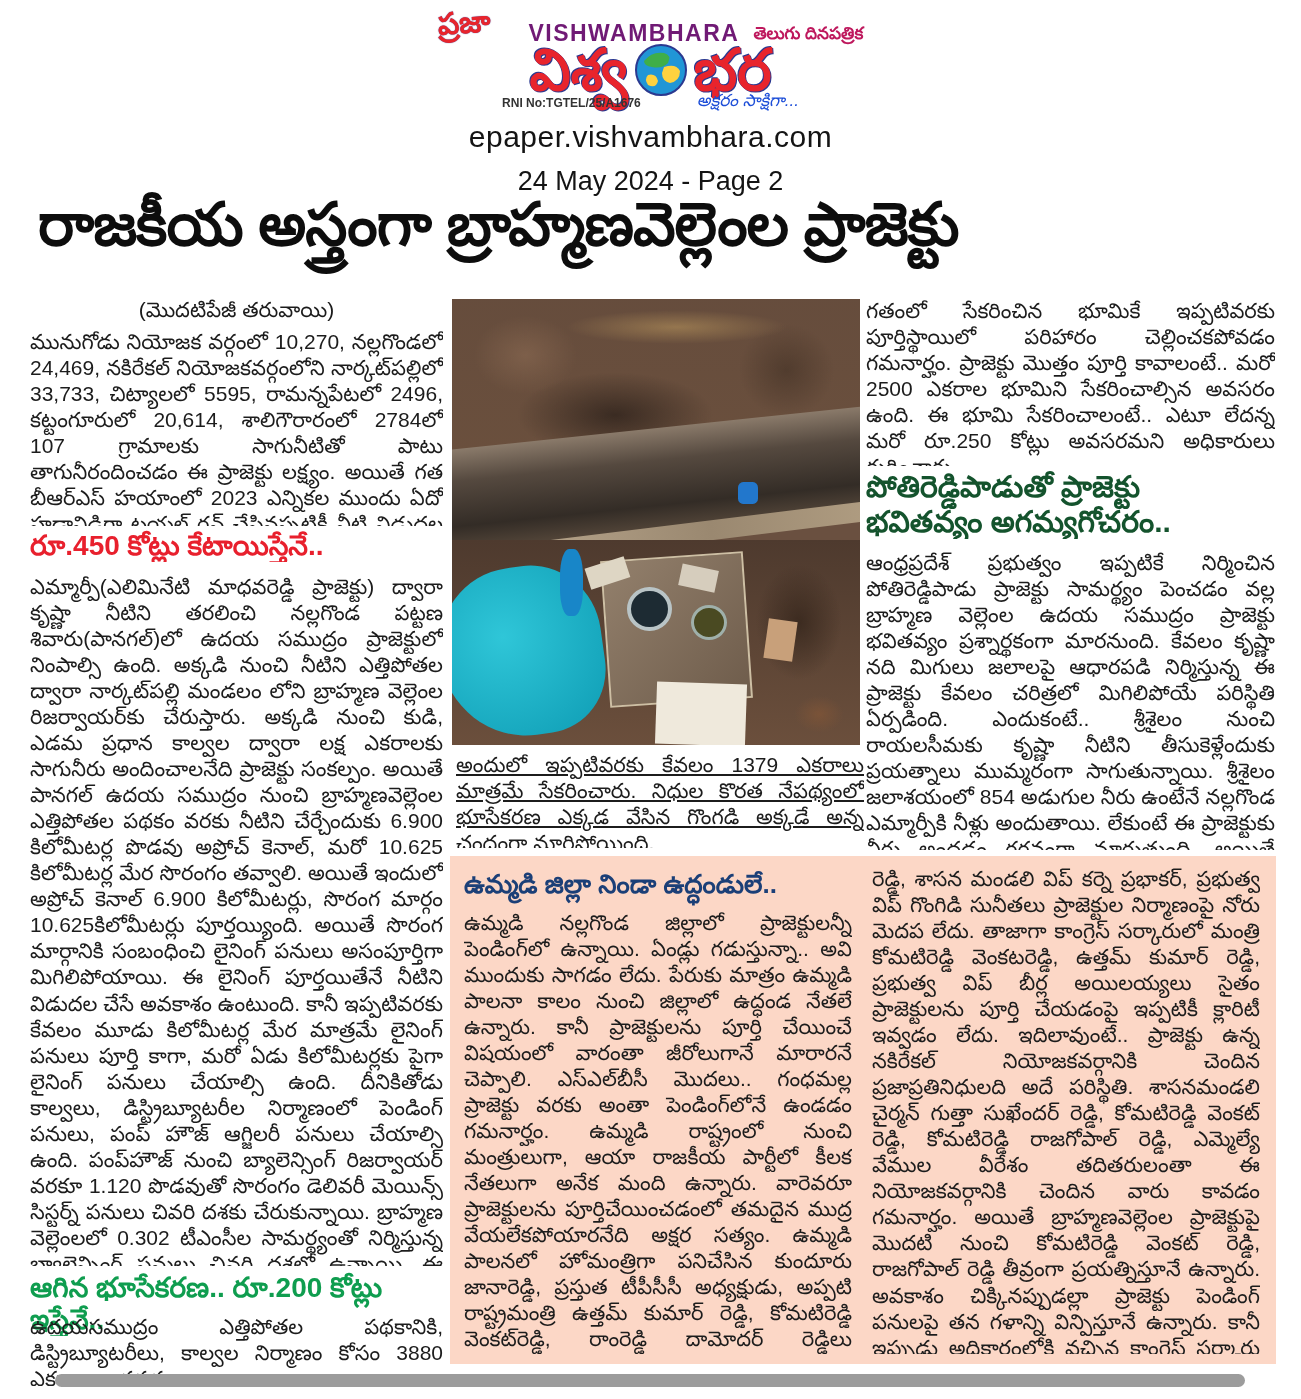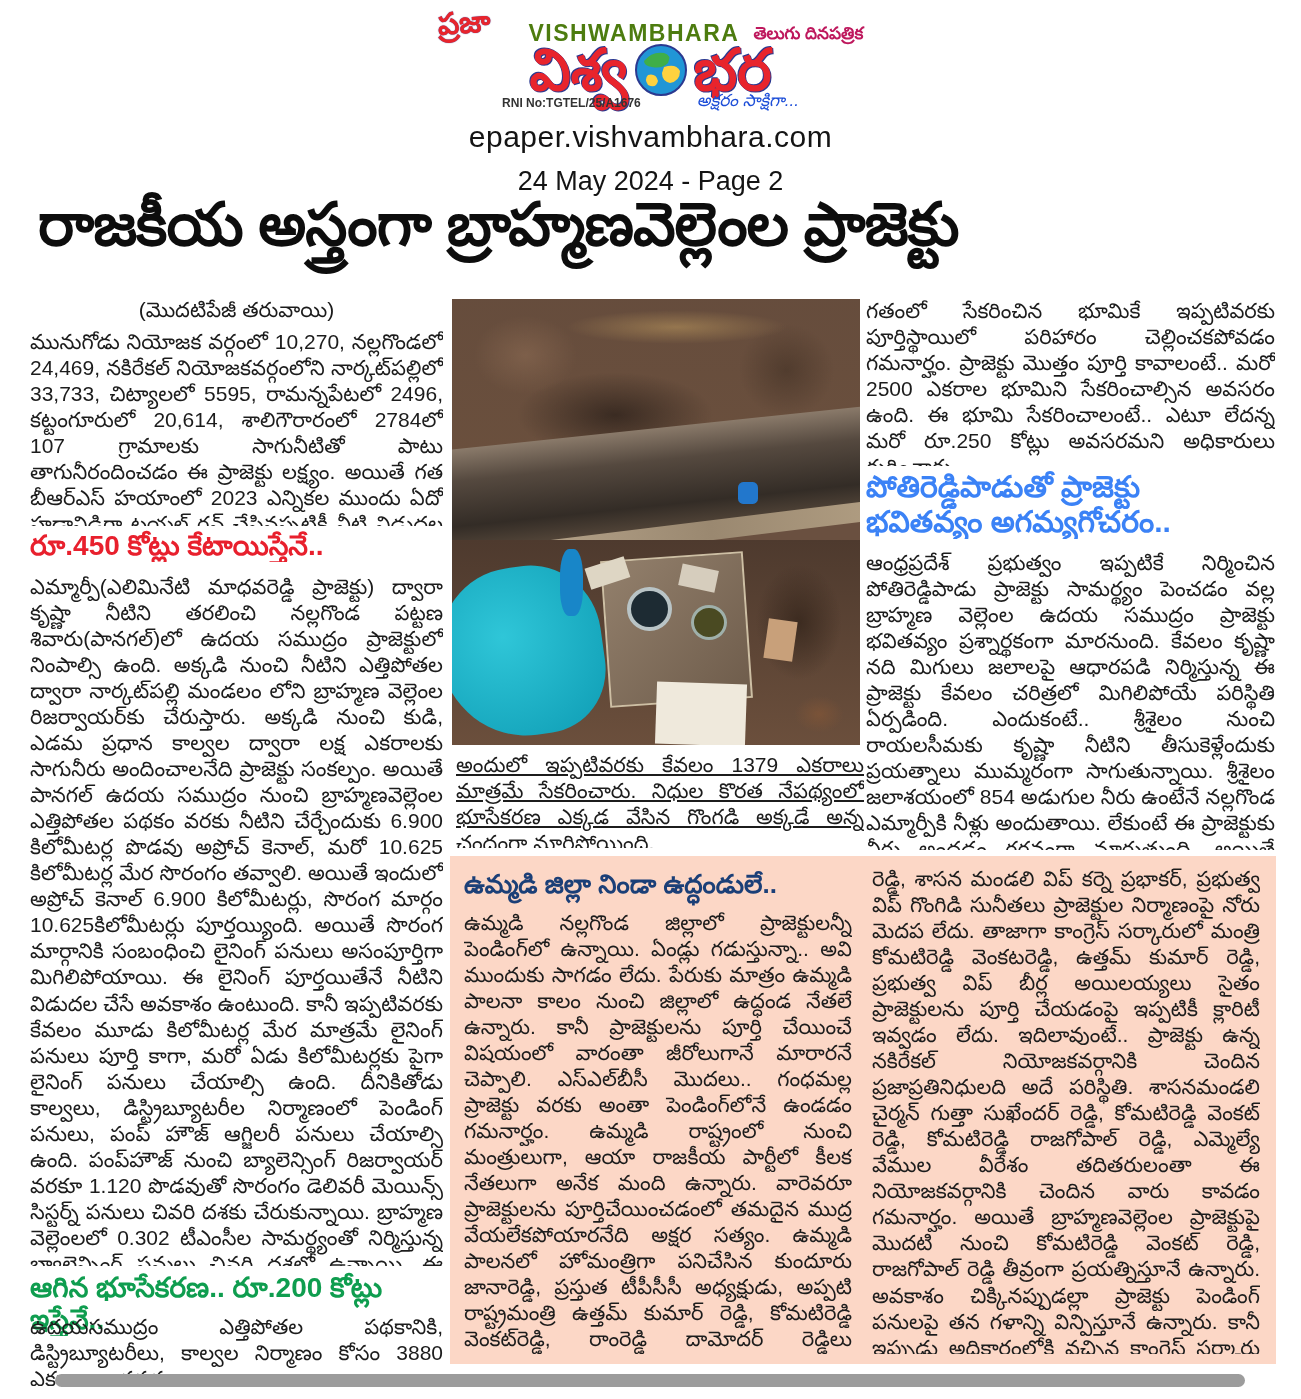--- a/index.html
+++ b/index.html
@@ -7,21 +7,21 @@
   .page {
     position:relative; width:1301px; height:1399px; margin:0 auto;
     background:#ffffff; overflow:hidden;
     font-family:"Liberation Sans","DejaVu Sans",sans-serif;
     color:#1b1b1b;
   }
   
   .masthead { position:absolute; top:6px; left:0; width:100%; text-align:center; }
   .mh-row1 { display:flex; justify-content:center; align-items:flex-end; gap:14px; }
   .praja { color:#e8242c; font-weight:bold; font-size:30px; text-shadow:0 0 1px #2b3990; transform:rotate(-4deg); }
-  .brand-en { color:#4d7c0f; font-weight:800; font-size:23px; letter-spacing:1.5px;margin-left:24px; }
+  .brand-en { color:#701a75; font-weight:800; font-size:23px; letter-spacing:1.5px;margin-left:24px; }
   .brand-right { color:#be185d; font-size:17px; font-weight:bold; }
   .mh-row2 { display:flex; justify-content:center; align-items:center; gap:6px; margin-top:-6px; }
   .brand-te { font-size:58px; font-weight:800; color:#e8242c; text-shadow:1px 1px 0 #2b3990, -1px -1px 0 #2b3990; line-height:1.0; }
   .globe { width:54px; height:54px; display:inline-block; }
   .mh-row3 { display:flex; justify-content:center; align-items:center; gap:56px; margin-top:-8px; }
   .rni { font-size:12px; font-weight:bold; color:#333; }
   .tagline { font-size:17px; color:#1d4ed8; font-style:italic; }
   .site-url { font-size:30px; color:#141414; margin-top:6px; letter-spacing:0.5px; }
   .date-page { font-size:27px; color:#141414; margin-top:12px; }
   
@@ -32,21 +32,21 @@
   }
   
   .btxt { font-size:21px; line-height:1.24; text-align:justify; color:#1c1c1c; }
   .abs { position:absolute; overflow:hidden; }
   .c1 { left:30px; width:413px; }
   .c3 { left:866px; width:409px; }
   .continued { text-align:center; font-size:21px; margin-bottom:2px; }
   .subhead { font-weight:800; font-size:28px; line-height:1.15; }
   .red   { color:#e8202d; }
   .green { color:#0f9d4f; }
-  .blue  { color:#3b82f6; font-size:30px; }
+  .blue  { color:#14532d; font-size:30px; }
   .blue span { display:block; }
   .navy  { color:#1b3f77; font-size:26px; }
   
   .photo { left:452px; top:299px; width:408px; height:446px; background:#6a5040; }
   .photo div { position:absolute; }
   .ph-top { top:0; left:0; width:100%; height:42%;
     background:
       radial-gradient(closest-side at 18% 30%, #7d5f4a, transparent 70%),
       radial-gradient(closest-side at 55% 15%, #95764f, transparent 60%),
       radial-gradient(closest-side at 82% 38%, #513c2e, transparent 65%),

